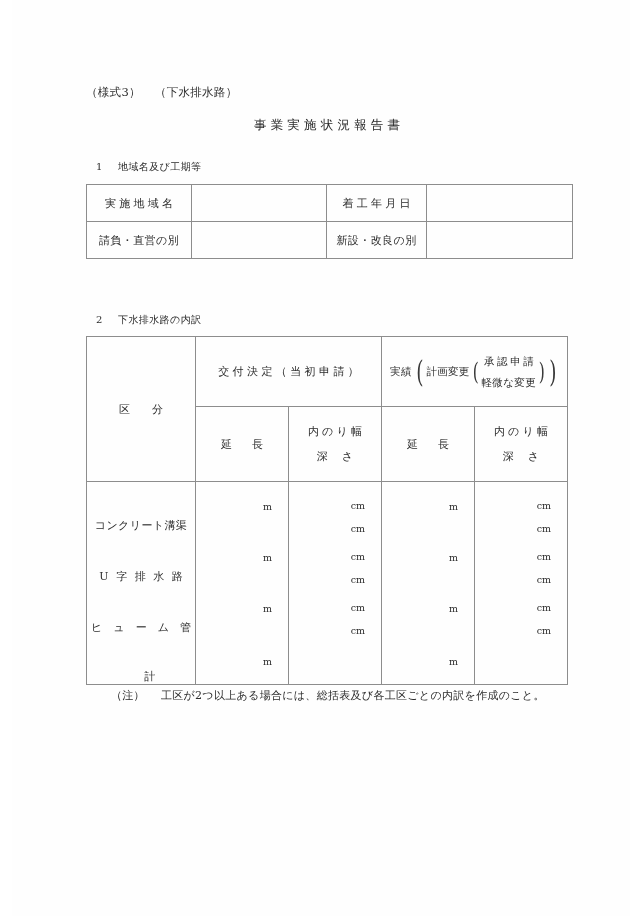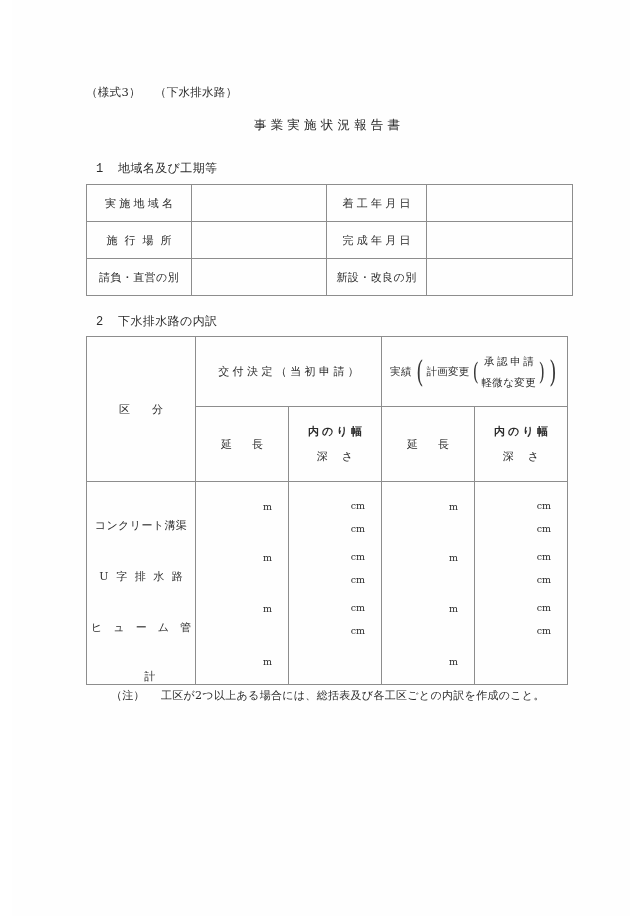--- a/index.html
+++ b/index.html
@@ -40,24 +40,23 @@
     width: 630px;
     text-align: center;
     font-size: 12.5px;
     letter-spacing: 4.2px;
     text-indent: 4.2px;
   }
 
   
   .section-heading {
     position: absolute;
-    font-size: 12px;
-    letter-spacing: 0.4px;
-    white-space: nowrap;
-    font-family: Liberation Mono, monospace;
+    font-size: 10px;
+    letter-spacing: 0.4px;
+    white-space: nowrap;
   }
   .section-heading .num { display: inline-block; width: 22px; }
   #sec1-heading { left: 84px; top: 160px; }
   #sec2-heading { left: 84px; top: 313px; }
 
   
   .tbl {
     position: absolute;
     border-collapse: collapse;
     table-layout: fixed;
@@ -139,21 +138,20 @@
     justify-content: center;
     align-items: center;
     height: 100%;
     line-height: 1.0;
   }
   .two-line .l1 {
     letter-spacing: 3.2px;
     text-indent: 3.2px;
     margin-bottom: 14px;
     white-space: nowrap;
-    font-weight: bold;
   }
   .two-line .l2 {
     letter-spacing: 14px;
     text-indent: 14px;
     white-space: nowrap;
   }
 
   .len-head {
     letter-spacing: 20px;
     text-indent: 20px;
@@ -279,26 +277,20 @@
   <div class="section-heading" id="sec1-heading">
     <span class="num">1</span><span>地域名及び工期等</span>
   </div>
 
   <table class="tbl" id="table1">
     <tbody>
       <tr>
         <td class="c-lab1 lbl">実施地域名</td>
         <td class="c-val1 blank"></td>
         <td class="c-lab2 lbl">着工年月日</td>
-        <td class="c-val2 blank"></td>
-      </tr>
-      <tr>
-        <td class="c-lab1 lbl" style="letter-spacing:7px;text-indent:7px;">施行場所</td>
-        <td class="c-val1 blank"></td>
-        <td class="c-lab2 lbl">完成年月日</td>
         <td class="c-val2 blank"></td>
       </tr>
       <tr>
         <td class="c-lab1 lbl-tight">請負・直営の別</td>
         <td class="c-val1 blank"></td>
         <td class="c-lab2 lbl-tight">新設・改良の別</td>
         <td class="c-val2 blank"></td>
       </tr>
     </tbody>
   </table>

